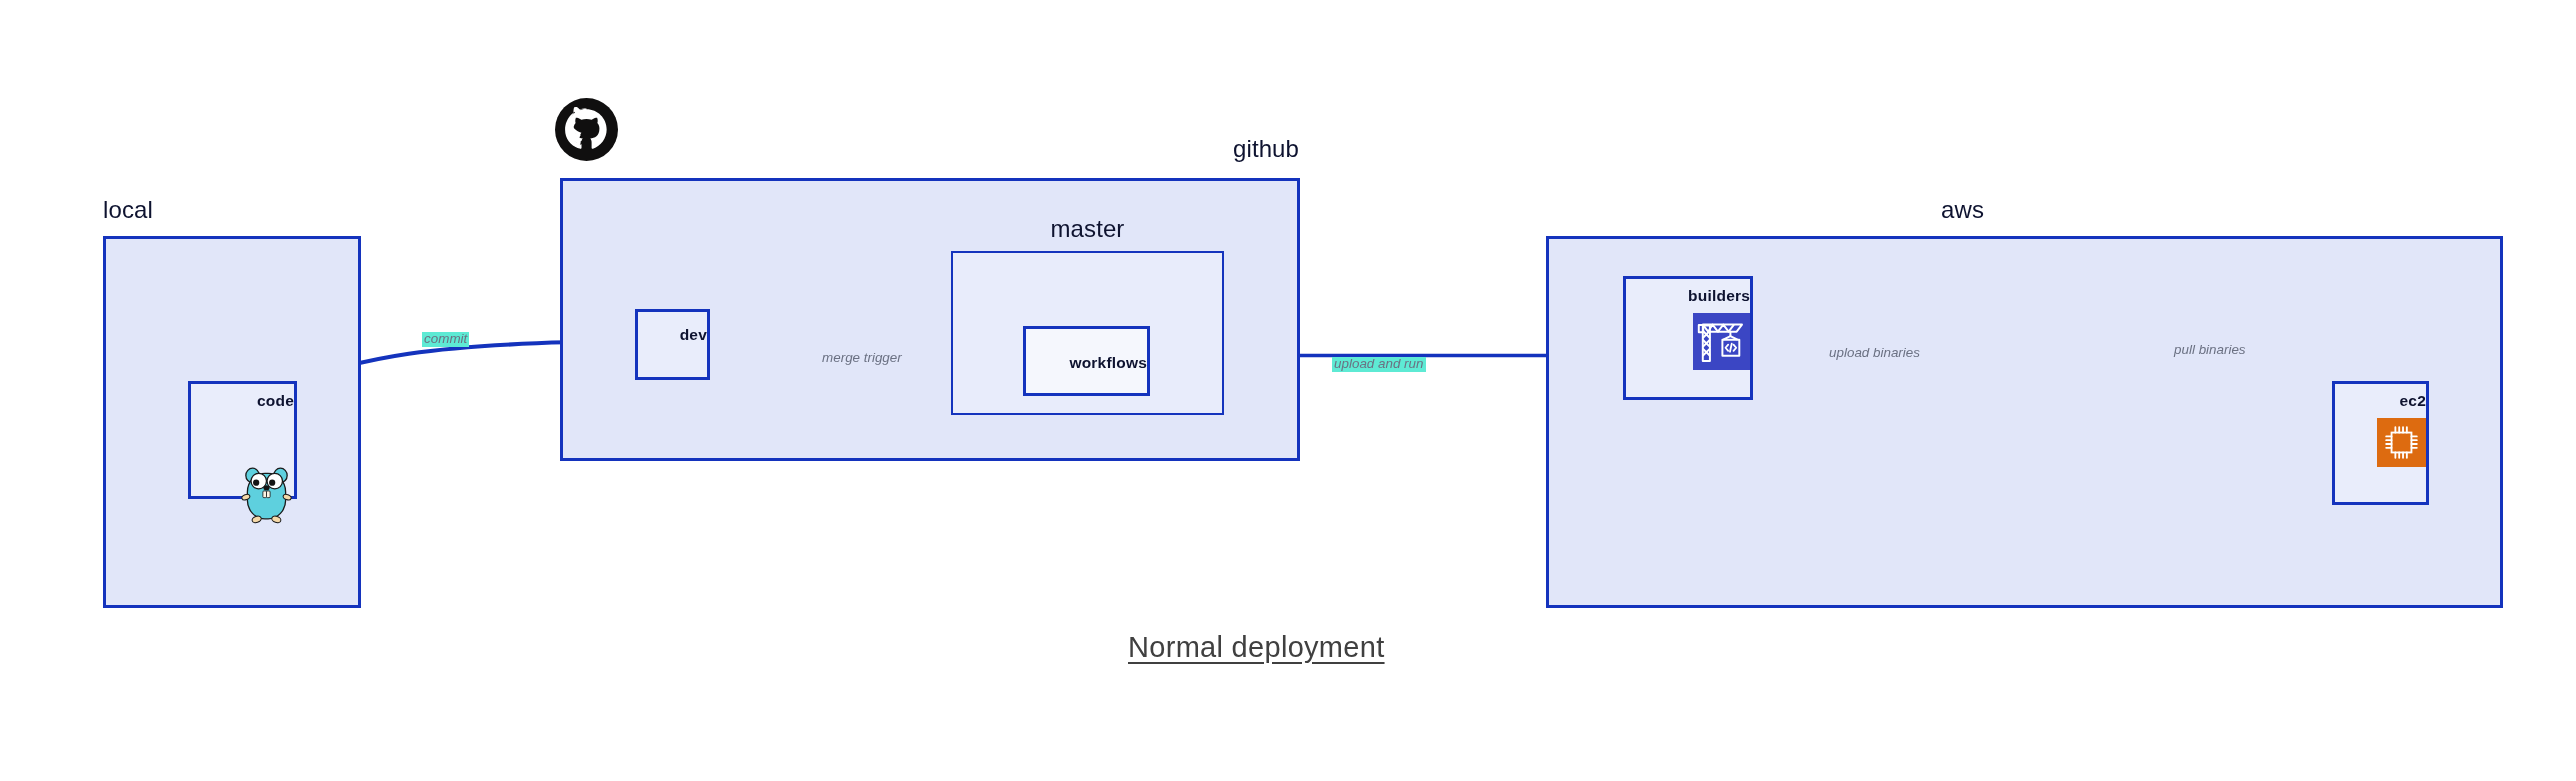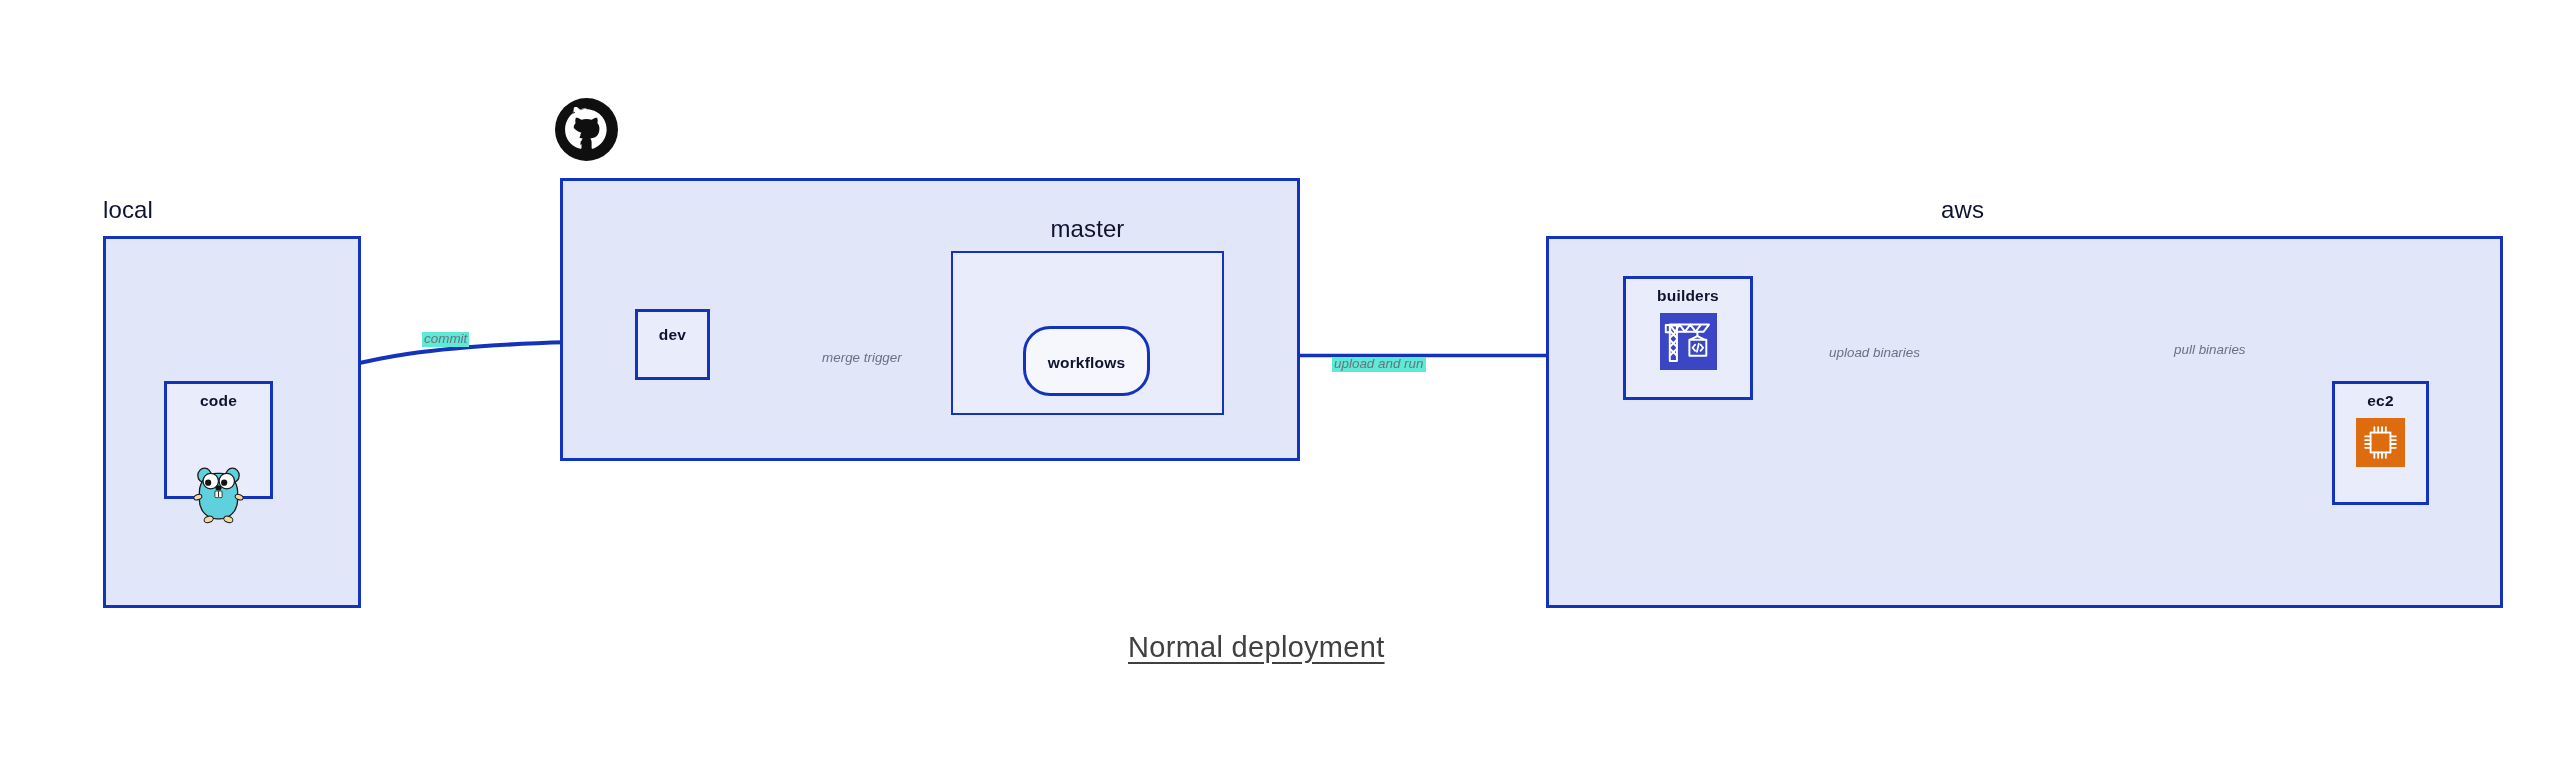--- a/index.html
+++ b/index.html
@@ -45,21 +45,21 @@
     letter-spacing: 0.1px;
   }
   
   .node {
     position: absolute;
     box-sizing: border-box;
     background: #e9edfb;
     border: 3.1px solid #1433bd;
     display: flex;
     flex-direction: column;
-    align-items: center;
+    align-items: flex-end;
   }
   .node.white {
     background: #f5f7fd;
   }
   .node-label {
     font-size: 15.5px;
     font-weight: bold;
     color: #0e1330;
     margin-top: 8.2px;
     white-space: nowrap;
@@ -121,21 +121,21 @@
     <line x1="3403" y1="665" x2="3899" y2="665" stroke="#1433bd" stroke-width="7" marker-end="url(#arrow)"></line>
 
     <path d="M 4075 663 C 4230 672 4320 700 4420 760" fill="none" stroke="#1433bd" stroke-width="8"></path>
     <path d="M 4300 700 C 4360 722 4420 760 4518 828" fill="none" stroke="#1433bd" stroke-width="8" marker-end="url(#arrow)"></path>
   </svg>
 
   <div class="group-label" style="left:103px; top:196px; width:258px; text-align:left;">local</div>
 
   <div class="group" style="left:103px; top:236px; width:258px; height:372px;"></div>
 
-  <div class="node" style="left:164px; top:381px; width:109px; height:118px;gap:44px;">
+  <div class="node" style="left:188px; top:381px; width:109px; height:118px;gap:44px;">
     <div class="node-label">code</div>
     <div class="node-icon">
       <svg width="55" height="62" viewBox="0 0 106 120">
 
         <ellipse cx="26" cy="26" rx="13" ry="14" fill="#5ed0de" stroke="#1a1a1a" stroke-width="2.5"></ellipse>
         <ellipse cx="80" cy="26" rx="13" ry="14" fill="#5ed0de" stroke="#1a1a1a" stroke-width="2.5"></ellipse>
 
         <rect x="16" y="22" width="74" height="88" rx="34" ry="36" fill="#5ed0de" stroke="#1a1a1a" stroke-width="2.5"></rect>
 
         <ellipse cx="13" cy="68" rx="8" ry="5" fill="#f5d8a8" stroke="#1a1a1a" stroke-width="2" transform="rotate(-20 13 68)"></ellipse>
@@ -161,34 +161,35 @@
 
   <span class="octocat" style="left:555px; top:98px;">
     <svg width="63" height="63" viewBox="0 0 100 100">
       <circle cx="50" cy="50" r="50" fill="#100f0f"></circle>
       <path fill="#ffffff" d="M50 17c-3.6 0-7 1.1-9.9 2.4-1.6-1.9-3.8-4.2-5.5-5.1-1.2-.6-2.1.2-2.4 1.1-.6 1.9-.9 5.2-.6 8.6-3.3 3.6-5.3 8.1-5.3 13.1 0 9 6.3 15.6 15.6 18-1 1.2-1.7 2.8-2 4.5-1.6.6-4.1 1-6-1.4-1.4-1.8-3.9-3.3-5.3-3.4-1.3-.1-1.8.6-1.2 1.4.6.8 2.6 1.7 3.6 3.4 1 1.7 2.1 5.7 7.1 5.7.9 0 1.8-.1 2.6-.2v6.2c0 .9-.6 1.9-2.1 1.6C28.5 69.8 22 60.7 22 50.1 22 34.6 34.6 22 50.1 22h-.1z" transform="translate(0,0)"></path>
       <path fill="#ffffff" d="M50 16.5c-4.2 0-8.2 1.1-11.6 3-1.7-2-4-4.2-5.8-5.1-1.2-.6-2.2.2-2.5 1.2-.7 2.1-1 5.7-.6 9.3-3.6 3.9-5.8 8.9-5.8 14.4 0 9.9 6.8 17.2 17 19.8-1.1 1.3-1.9 3.1-2.2 5-1.7.7-4.4 1.1-6.5-1.5-1.6-2-4.3-3.6-5.8-3.7-1.4-.1-2 .7-1.3 1.5.7.9 2.9 1.9 4 3.7 1.1 1.9 2.3 6.3 7.8 6.3 1 0 2-.1 2.9-.3v7.7c0 1-.7 2.1-2.3 1.8C24.4 75.9 16 64.1 16 50.4 16 31.6 31.3 16.3 50.1 16.3h-.1z"></path>
       <path fill="#ffffff" d="M50 18c-17.7 0-32 14.3-32 32 0 14.1 9.2 26.1 21.9 30.4 1.6.3 2.2-.7 2.2-1.5v-5.6c-8.9 1.9-10.8-4.3-10.8-4.3-1.5-3.7-3.6-4.7-3.6-4.7-2.9-2 .2-1.9.2-1.9 3.2.2 4.9 3.3 4.9 3.3 2.9 4.9 7.5 3.5 9.3 2.7.3-2.1 1.1-3.5 2-4.3-7.1-.8-14.6-3.6-14.6-15.8 0-3.5 1.2-6.4 3.3-8.6-.3-.8-1.4-4 .3-8.4 0 0 2.7-.9 8.8 3.3 2.6-.7 5.3-1.1 8.1-1.1 2.7 0 5.5.4 8.1 1.1 6.1-4.2 8.8-3.3 8.8-3.3 1.7 4.4.6 7.6.3 8.4 2.1 2.2 3.3 5.1 3.3 8.6 0 12.3-7.5 15-14.6 15.8 1.1 1 2.2 3 2.2 6v8.9c0 .9.6 1.9 2.2 1.6C72.8 76.1 82 64.1 82 50c0-17.7-14.3-32-32-32z"></path>
     </svg>
   </span>
 
+  <div class="group-label" style="left:824px; top:135px; width:475px; text-align:right;">github</div>
 
   <div class="group" style="left:560px; top:178px; width:740px; height:283px;"></div>
 
   <div class="node" style="left:635px; top:309px; width:75px; height:71px;">
     <div class="node-label" style="margin-top:14px;">dev</div>
   </div>
 
   <div class="edge-label on-group" style="left:820px; top:351px;">merge trigger</div>
 
   <div class="group-label" style="left:951px; top:215px; width:273px; text-align:center;">master</div>
 
   <div class="group inner" style="left:951px; top:251px; width:273px; height:164px;"></div>
 
-  <div class="node white" style="left:1023px; top:326px; width:127px; height:70px;border-radius:27px;">
+  <div class="node white" style="left:1023px; top:326px; width:127px; height:70px;">
     <div class="node-label" style="margin-top:25px;">workflows</div>
   </div>
 
   <div class="edge-label" style="left:1332px; top:345px;margin-top:12px;">upload and run</div>
 
   <div class="group-label" style="left:1484px; top:196px; width:957px; text-align:center;">aws</div>
 
   <div class="group" style="left:1546px; top:236px; width:957px; height:372px;"></div>
 
   <div class="node" style="left:1623px; top:276px; width:130px; height:124px;">

